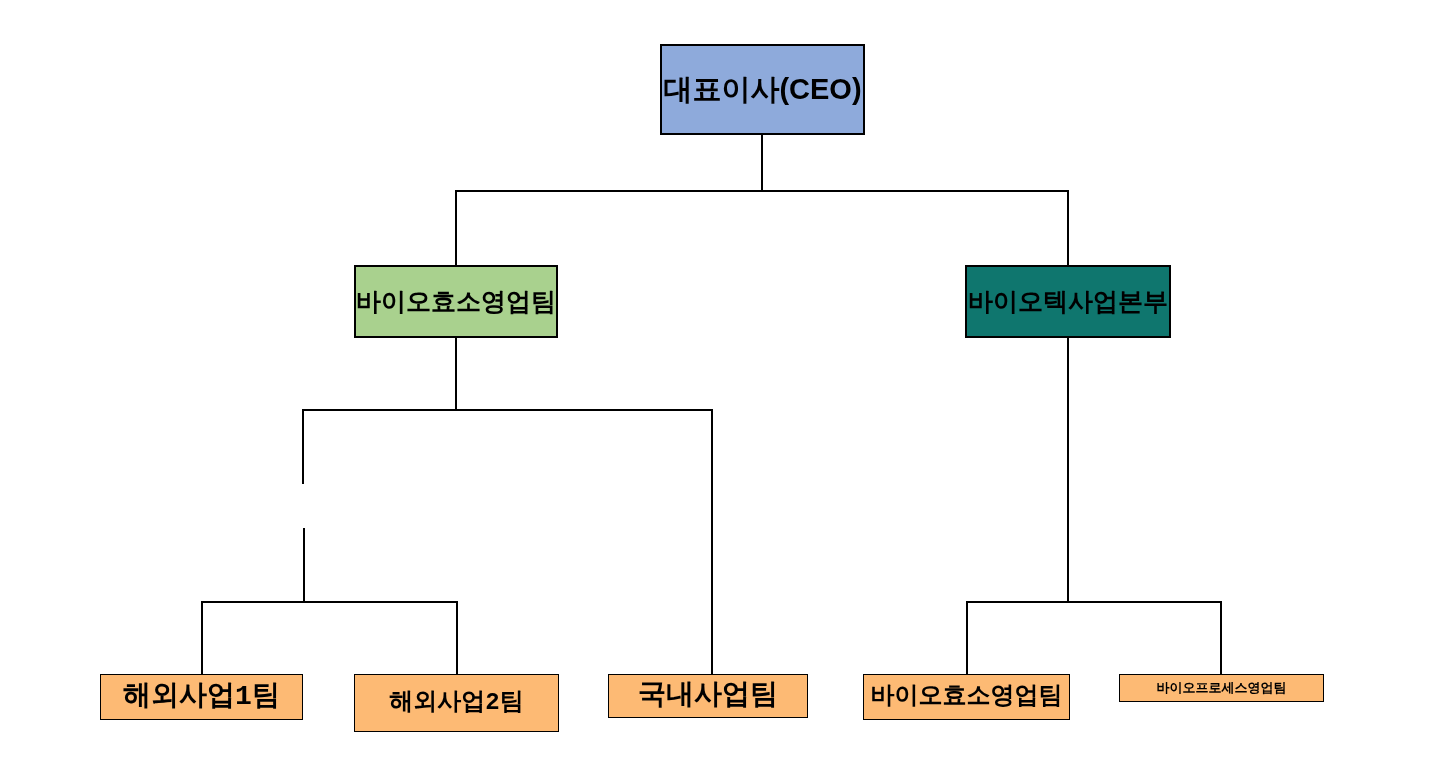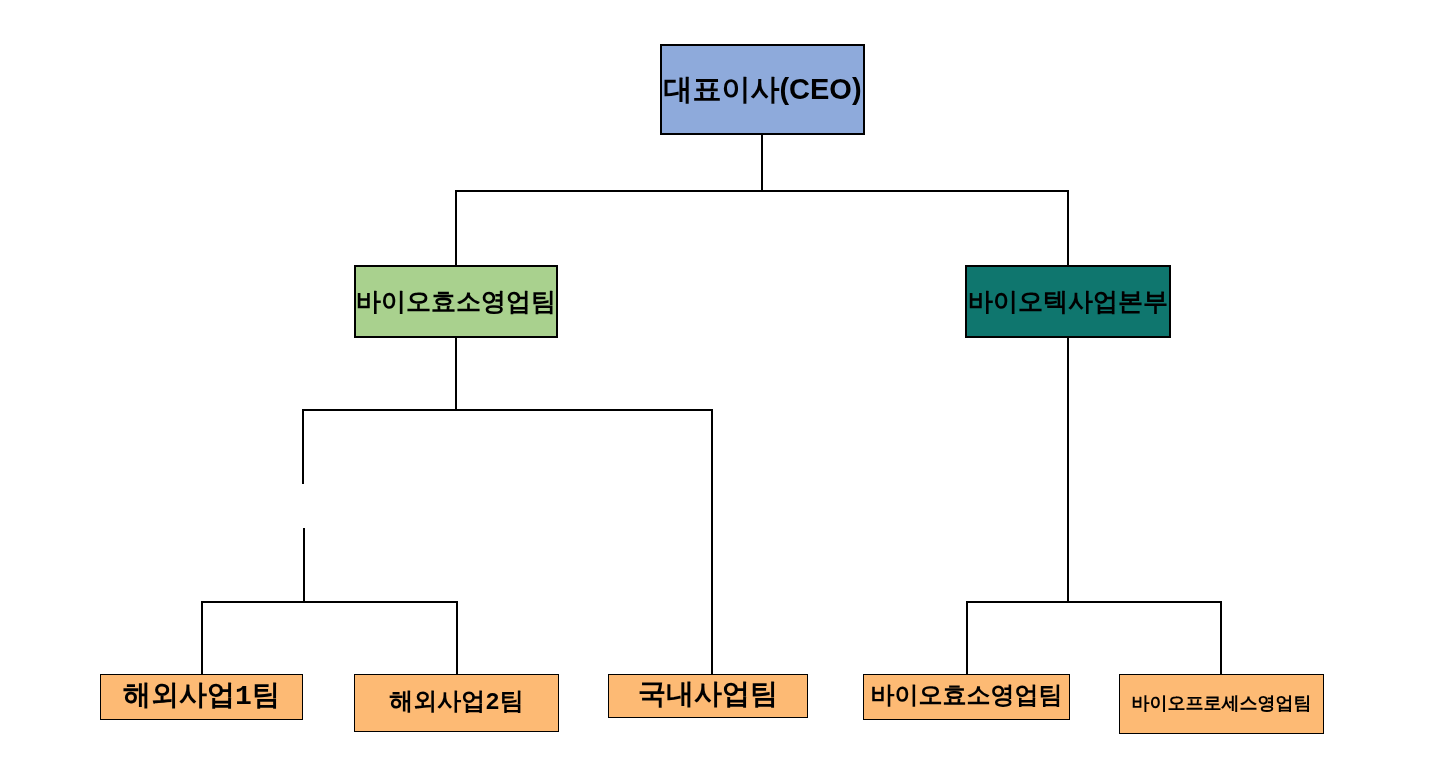--- a/index.html
+++ b/index.html
@@ -43,21 +43,21 @@
     left: 201px; top: 483px; width: 206px; height: 45px;
     background: #E2EFDA; border: 1.5px solid #000000; font-size: 28px;
   }
   .node-team {
     background: #fdba74; border: 1.5px solid #000000; font-family: Liberation Mono, monospace;
   }
   .node-team1   { left: 100px;  top: 674px; width: 203px; height: 46px; font-size: 28px; }
   .node-team2   { left: 354px;  top: 674px; width: 205px; height: 58px; font-size: 24px; }
   .node-domestic{ left: 608px;  top: 674px; width: 200px; height: 44px; font-size: 28px; }
   .node-enzyme  { left: 863px;  top: 674px; width: 207px; height: 46px; font-size: 24px; }
-  .node-process { left: 1119px; top: 674px; width: 205px; height: 60px; font-size: 18px; }
+  .node-process { left: 1119px; top: 674px; width: 205px; height: 28px; font-size: 13px; }
 
   .line {
     position: absolute;
     background: #000000;
   }
   
   .v-ceo          { left: 761px;  top: 118px; width: 2px; height: 73px; }
   .v-health-top   { left: 455px;  top: 190px; width: 2px; height: 76px; }
   .v-biotech-top  { left: 1067px; top: 190px; width: 2px; height: 76px; }
   .v-health-bot   { left: 455px;  top: 338px; width: 2px; height: 72px; }

